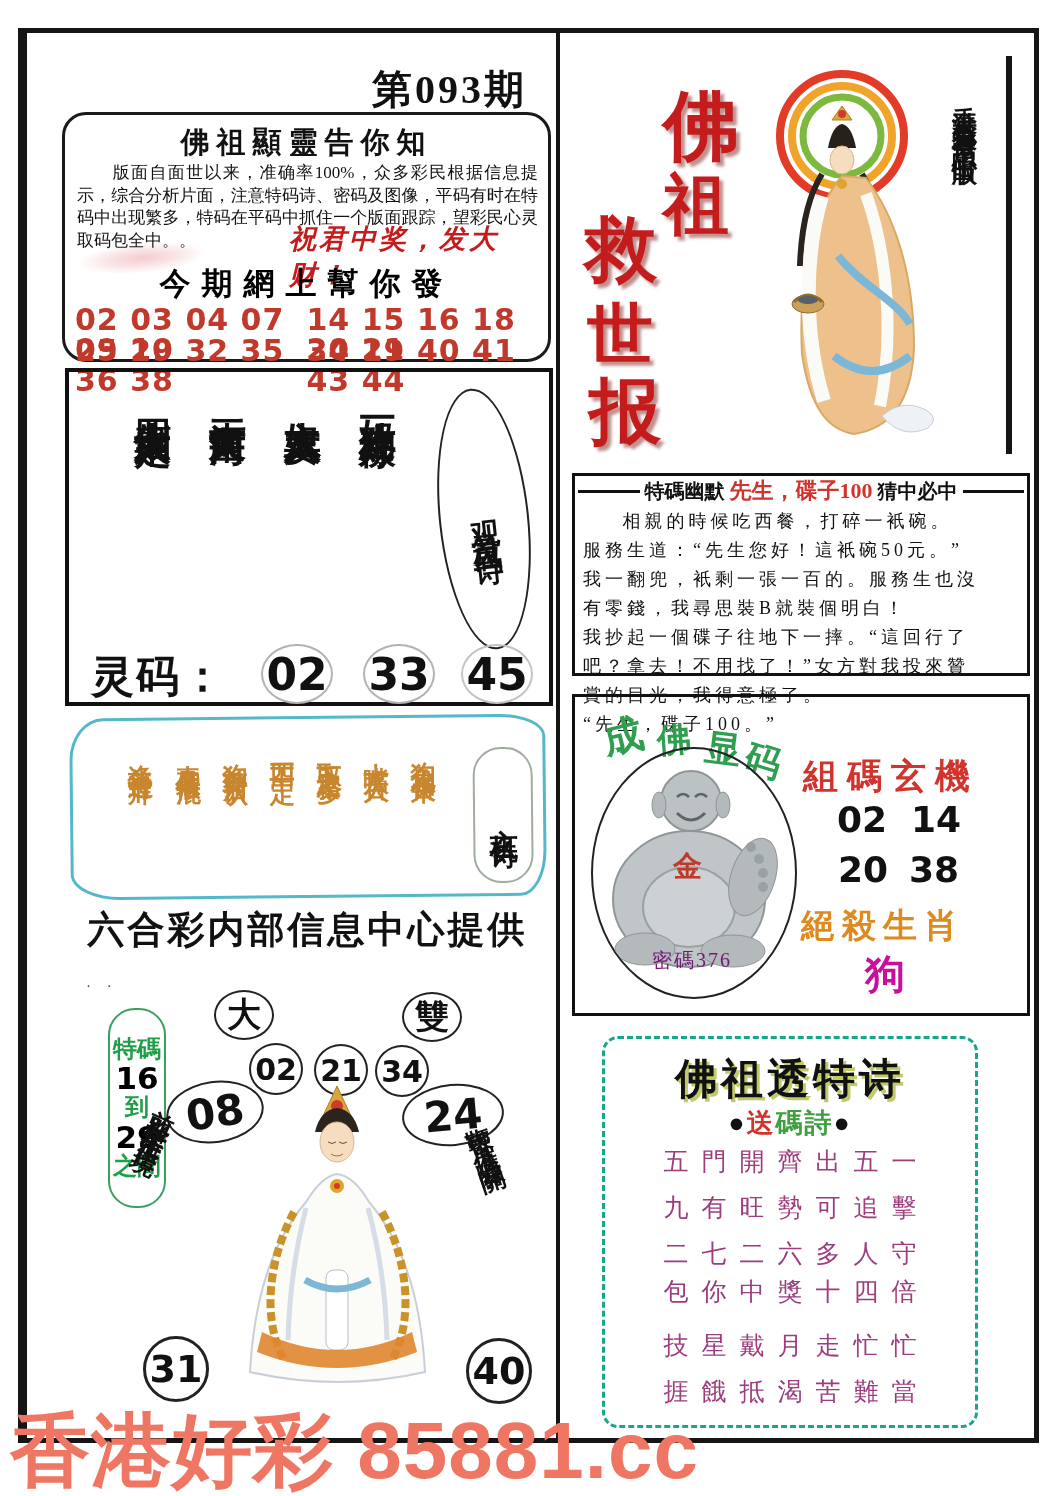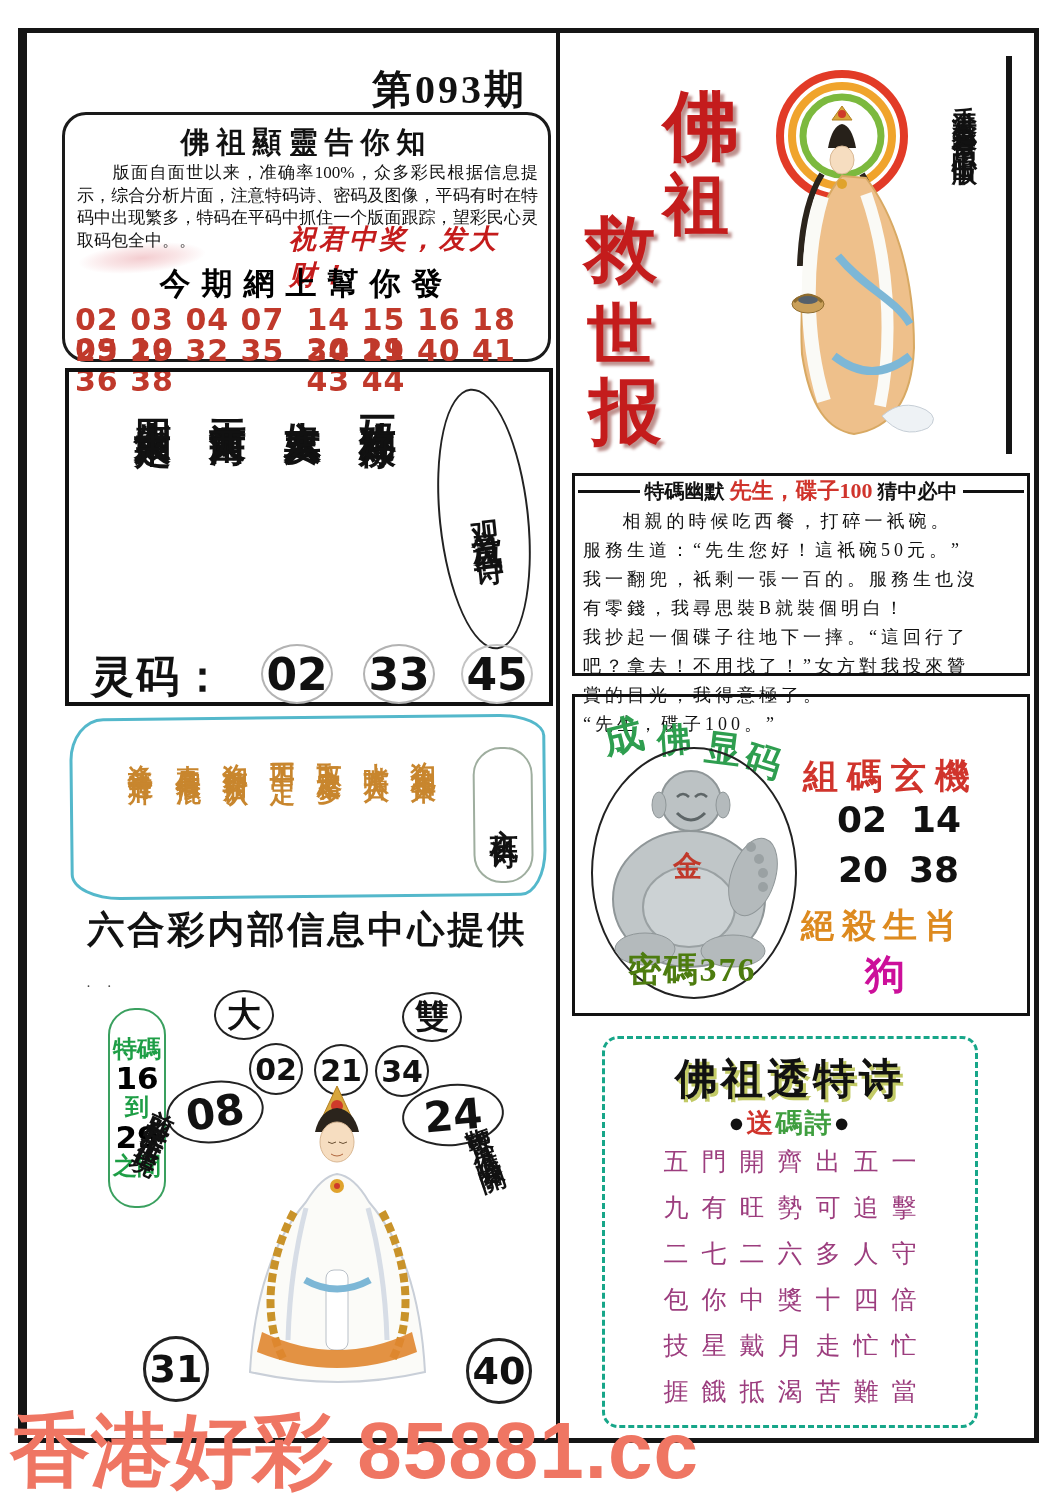--- a/index.html
+++ b/index.html
@@ -106,38 +106,38 @@
 
   
   .bud{left:572px;top:694px;width:458px;height:322px;box-sizing:border-box;border:3px solid #111;}
   .gchar{color:#2e9e4f;font-weight:900;}
   .g0{left:28px;top:12px;font-size:40px;transform:rotate(-14deg);}
   .g1{left:82px;top:20px;font-size:34px;transform:rotate(-4deg);}
   .g2{left:130px;top:28px;font-size:36px;transform:rotate(7deg);}
   .g3{left:170px;top:40px;font-size:36px;transform:rotate(17deg);}
   .boval{left:16px;top:50px;width:202px;height:248px;border:2.5px solid #222;border-radius:50%;overflow:hidden;}
   .belly{left:98px;top:150px;font-size:29px;font-weight:900;color:#c0392b;}
-  .secret{left:16px;top:250px;width:202px;font-size:34px;font-weight:bold;color:#4d7c0f;letter-spacing:2px;}
+  .secret{left:16px;top:250px;width:202px;font-size:20px;font-weight:normal;color:#701a75;letter-spacing:2px;}
   .ztitle{left:228px;top:56px;font-size:35px;font-weight:900;color:#d0342c;letter-spacing:9px;}
   .znum{font-size:36px;font-weight:bold;}
   .z1{left:262px;top:102px;} .z2{left:336px;top:102px;}
   .z3{left:263px;top:152px;} .z4{left:334px;top:152px;}
   .ktitle{left:226px;top:206px;font-size:34px;font-weight:900;color:#dd8a1f;letter-spacing:7px;}
   .zodiac{left:290px;top:250px;font-size:40px;font-weight:900;color:#cc0f9a;}
 
   
   .toute{left:602px;top:1036px;width:376px;height:392px;box-sizing:border-box;
          border:3px dashed #17a689;border-radius:16px;background:#fff;}
   .ttitle{left:0;right:0;top:12px;font-size:42px;font-weight:900;letter-spacing:4px;
           text-shadow:3px 3px 0 #c2ca66;}
   .tsub{left:0;right:0;top:66px;font-size:27px;font-weight:900;letter-spacing:2px;}
   .tsub .d{color:#111;} .tsub .sr{color:#d0342c;} .tsub .sg{color:#3f9e3f;}
   .trow{left:0;right:0;font-size:25px;font-weight:normal;color:#9c3d7e;letter-spacing:13px;
         padding-left:13px;text-align:center;line-height:1;}
-  .tr0{top:110px;} .tr1{top:156px;} .tr2{top:202px;} .tr3{top:248px;} .tr4{top:294px;} .tr5{top:340px;}
+  .tr0{top:110px;} .tr1{top:156px;} .tr2{top:202px;} .tr3{top:240px;} .tr4{top:294px;} .tr5{top:340px;}
 
   
   .footer{left:10px;top:1398px;font-size:80px;font-weight:900;color:#ef7663;z-index:6;
           font-family:"Liberation Sans","DejaVu Sans",sans-serif;letter-spacing:1px;}
 </style>
 </head>
 <body>
 
 <div id="page">
 

